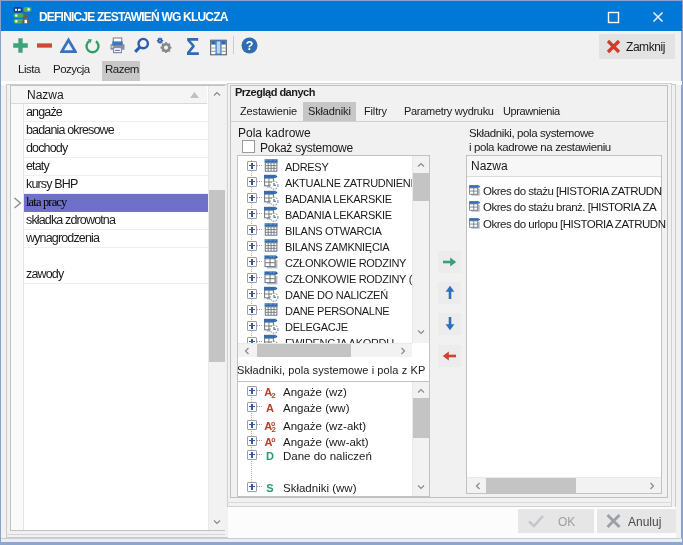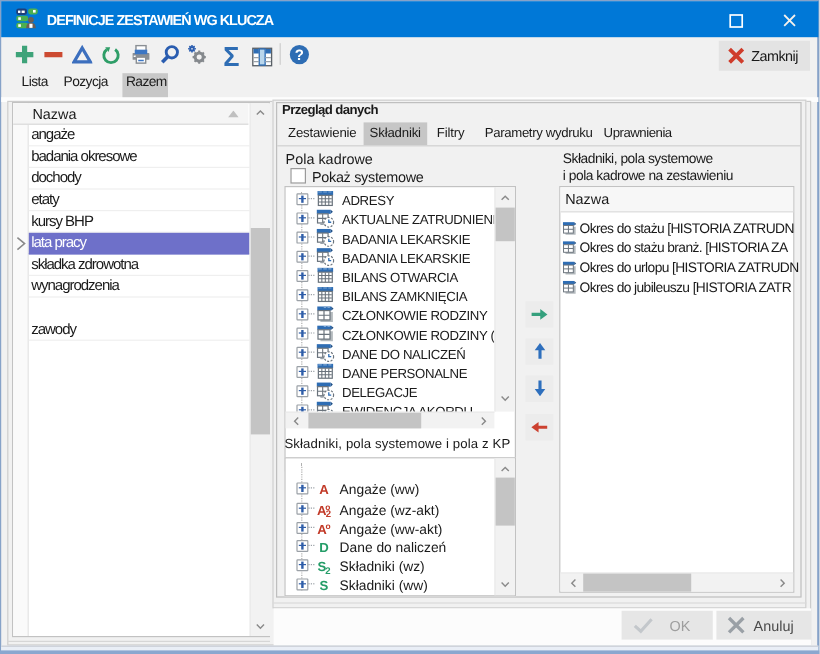--- a/index.html
+++ b/index.html
@@ -21,21 +21,21 @@
   #whitestrip{left:1px;top:81px;width:681px;height:4px;background:#fdfdfd;}
   
   #container{left:6px;top:84px;width:670px;height:454px;border:1px solid #cccccc;}
   #tabpage{left:227px;top:83px;width:445px;height:424px;border:1px solid #d0d0d0;background:#f1f1f1;}
   #footer{left:228px;top:507px;width:448px;height:31px;background:#fcfcfc;}
   
   #leftlist{left:10px;top:85px;width:215px;height:446px;border:1px solid #c2c2c2;background:#fff;}
   #llgutter{left:0px;top:0px;width:13px;height:444px;background:#fafafa;border-right:1px solid #e4e4e4;}
   #llheader{left:0px;top:0px;width:196px;height:18px;background:#f5f5f5;border-bottom:1px solid #d9d9d9;}
   .llrow{left:13px;width:184px;height:18px;border-bottom:1px solid #efefef;line-height:17px;padding-left:2px;font-size:12.5px;letter-spacing:-0.85px;}
-  .llsel{background:#6e70c9;color:#ffffff;border-bottom:1px solid #6e70c9;}
+  .llsel{background:#6e70c9;color:#000000;border-bottom:1px solid #6e70c9;font-family:Liberation Serif, serif;}
   
   .sb{background:#f2f2f2;}
   .sbthumb{background:#c4c4c4;}
   
   #groupbox{left:230px;top:85px;width:438px;height:413px;border:1px solid #bfbfbf;}
   #gtitle{left:4px;top:-0.5px;font-weight:bold;font-size:11px;letter-spacing:-0.5px;}
   .itab{top:105px;font-size:11px;letter-spacing:-0.15px;}
   #skltab{left:303px;top:102px;width:53px;height:19px;background:#c6c6c6;}
   #itabline{left:231px;top:121px;width:436px;height:1px;background:#d0d0d0;}
   
@@ -295,25 +295,25 @@
       <path d="M4.5 1 L1.5 4 L4.5 7" fill="none" stroke="#8a8a8a" stroke-width="1.2"></path>
     </svg>
   <svg class="abs" style="left:162px;top:191px" width="6" height="8" viewBox="0 0 6 8">
       <path d="M1.5 1 L4.5 4 L1.5 7" fill="none" stroke="#8a8a8a" stroke-width="1.2"></path>
     </svg>
   <div class="abs sbthumb" style="left:19px;top:188px;width:94px;height:13px;"></div>
 </div>
 <div class="abs" style="left:237px;top:364px;font-size:11px;letter-spacing:0.1px;">Składniki, pola systemowe i pola z KP</div>
 <div class="abs treebox" id="tree2">
   <div class="abs" style="left:13px;top:4px;width:1px;height:106px;border-left:1px dotted #b0b0b0;"></div>
+  <div class="trow abs" style="top:2px;"><span class="exp"></span><i class="hd"></i><span class="lico r">A<sub>2</sub></span><span class="ttext2">Angaże (wz)</span></div>
   <div class="trow abs" style="top:18px;"><span class="exp"></span><i class="hd"></i><span class="lico r">A</span><span class="ttext2">Angaże (ww)</span></div>
   <div class="trow abs" style="top:34px;"><span class="exp"></span><i class="hd"></i><span class="lico r">A<sup>o</sup><sub class="sb2">2</sub></span><span class="ttext2">Angaże (wz-akt)</span></div>
   <div class="trow abs" style="top:50px;"><span class="exp"></span><i class="hd"></i><span class="lico r">A<sup>o</sup></span><span class="ttext2">Angaże (ww-akt)</span></div>
   <div class="trow abs" style="top:66px;"><span class="exp"></span><i class="hd"></i><span class="lico g">D</span><span class="ttext2">Dane do naliczeń</span></div>
-  <div class="trow abs" style="top:82px;"><span class="exp"></span><i class="hd"></i><span class="lico g">S<sub>2</sub></span><span class="ttext2">Składniki (wz)</span></div>
   <div class="trow abs" style="top:98px;"><span class="exp"></span><i class="hd"></i><span class="lico g">S</span><span class="ttext2">Składniki (ww)</span></div>
 
   <div class="abs sb" style="left:174px;top:0;width:17px;height:114px;border-left:1px solid #e9e9e9;"></div>
   <svg class="abs" style="left:179px;top:6px" width="8" height="6" viewBox="0 0 8 6">
       <path d="M1 4.5 L4 1.5 L7 4.5" fill="none" stroke="#8a8a8a" stroke-width="1.2"></path>
     </svg>
   <svg class="abs" style="left:179px;top:102px" width="8" height="6" viewBox="0 0 8 6">
       <path d="M1 1.5 L4 4.5 L7 1.5" fill="none" stroke="#8a8a8a" stroke-width="1.2"></path>
     </svg>
   <div class="abs sbthumb" style="left:175px;top:16px;width:16px;height:40px;"></div>
@@ -325,23 +325,20 @@
   <div class="abs" id="rlheader">Nazwa</div>
   <div class="rlrow abs" style="top:27px;"><svg class="rico" width="13" height="13">
         <use href="#icoT"></use>
       </svg><span>Okres do stażu [HISTORIA ZATRUDN</span></div>
   <div class="rlrow abs" style="top:43px;"><svg class="rico" width="13" height="13">
         <use href="#icoT"></use>
       </svg><span>Okres do stażu branż. [HISTORIA ZA</span></div>
   <div class="rlrow abs" style="top:60px;"><svg class="rico" width="13" height="13">
         <use href="#icoT"></use>
       </svg><span>Okres do urlopu [HISTORIA ZATRUDN</span></div>
-  <div class="rlrow abs" style="top:76px;"><svg class="rico" width="13" height="13">
-        <use href="#icoT"></use>
-      </svg><span>Okres do jubileuszu [HISTORIA ZATR</span></div>
 
   <div class="abs sb" style="left:0;top:321px;width:194px;height:16px;border-top:1px solid #e9e9e9;"></div>
   <svg class="abs" style="left:8px;top:326px" width="6" height="8" viewBox="0 0 6 8">
       <path d="M4.5 1 L1.5 4 L4.5 7" fill="none" stroke="#8a8a8a" stroke-width="1.2"></path>
     </svg>
   <svg class="abs" style="left:182px;top:326px" width="6" height="8" viewBox="0 0 6 8">
       <path d="M1.5 1 L4.5 4 L1.5 7" fill="none" stroke="#8a8a8a" stroke-width="1.2"></path>
     </svg>
   <div class="abs sbthumb" style="left:19px;top:322px;width:90px;height:15px;"></div>
 </div>

